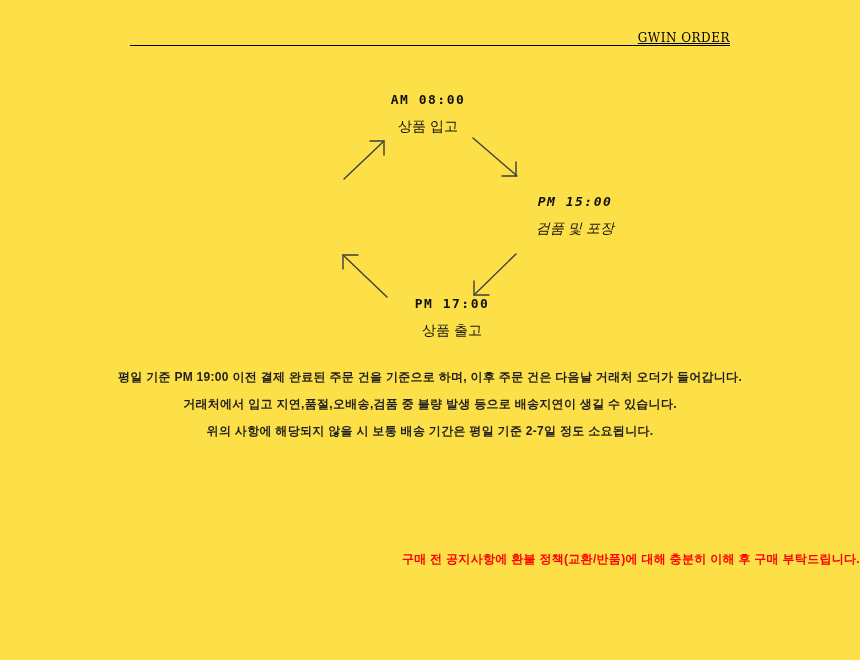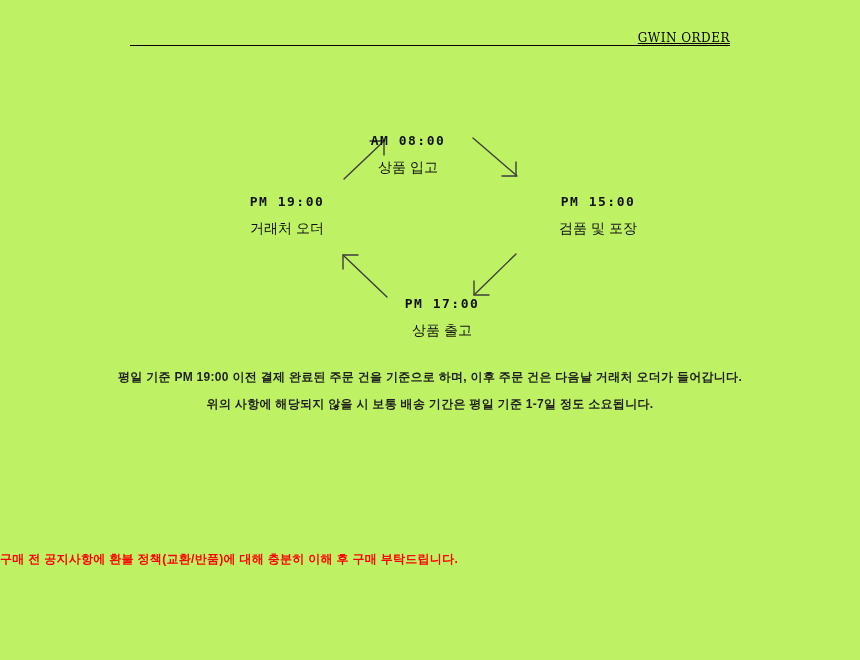--- a/index.html
+++ b/index.html
@@ -2,21 +2,21 @@
 <html><head>
 <meta charset="utf-8">
 <style>
   * { margin: 0; padding: 0; box-sizing: border-box; }
   html, body { background: #ffffff; }
   body { font-family: "Liberation Sans", sans-serif; }
   .page {
     position: relative;
     width: 860px;
     height: 660px;
-    background: #bef264;
+    background: #fde047;
     overflow: hidden;
   }
 
   
   .header-title {
     position: absolute;
     top: 31px;
     left: 130px;
     width: 600px;
     text-align: right;
@@ -49,23 +49,23 @@
     color: #111111;
     line-height: 14px;
   }
   .cycle-label {
     margin-top: 11px;
     font-size: 14px;
     font-weight: 500;
     color: #111111;
     line-height: 16px;
   }
-  .node-top    { left: 408px; top: 93px; margin-top: 41px;  }
-  .node-right  { left: 598px; top: 195px; }
-  .node-bottom { left: 442px; top: 297px; }
+  .node-top    { left: 428px; top: 93px;  }
+  .node-right  { left: 575px; top: 195px; font-style: italic; }
+  .node-bottom { left: 452px; top: 297px; }
   .node-left   { left: 287px; top: 195px; }
 
   .arrows-svg {
     position: absolute;
     left: 0; top: 0;
     width: 860px; height: 660px;
   }
   .arrows-svg line {
     stroke: #3d3d3d;
     stroke-width: 1.4;
@@ -88,21 +88,21 @@
     margin-bottom: 14px;
     letter-spacing: 0.3px;
   }
 
   
   .warnings {
     position: absolute;
     top: 553px;
     left: 0;
     width: 860px;
-    text-align: left;
+    text-align: right;
   }
   .warning-line {
     font-size: 12px;
     font-weight: 700;
     color: #ff0000;
     line-height: 13px;
     margin-bottom: 15px;
     letter-spacing: 0.3px;
   }
 </style>
@@ -146,27 +146,24 @@
     <div class="cycle-label">상품 입고</div>
   </div>
   <div class="cycle-node node-right">
     <div class="cycle-time">PM 15:00</div>
     <div class="cycle-label">검품 및 포장</div>
   </div>
   <div class="cycle-node node-bottom">
     <div class="cycle-time">PM 17:00</div>
     <div class="cycle-label">상품 출고</div>
   </div>
-  <div class="cycle-node node-left">
-    <div class="cycle-time">PM 19:00</div>
-    <div class="cycle-label">거래처 오더</div>
-  </div>
 
   <div class="notes">
     <div class="note-line">평일 기준 PM 19:00 이전 결제 완료된 주문 건을 기준으로 하며, 이후 주문 건은 다음날 거래처 오더가 들어갑니다.</div>
-    <div class="note-line">위의 사항에 해당되지 않을 시 보통 배송 기간은 평일 기준 1-7일 정도 소요됩니다.</div>
+    <div class="note-line">거래처에서 입고 지연,품절,오배송,검품 중 불량 발생 등으로 배송지연이 생길 수 있습니다.</div>
+    <div class="note-line">위의 사항에 해당되지 않을 시 보통 배송 기간은 평일 기준 2-7일 정도 소요됩니다.</div>
   </div>
 
   <div class="warnings">
     <div class="warning-line">구매 전 공지사항에 환불 정책(교환/반품)에 대해 충분히 이해 후 구매 부탁드립니다.</div>
   </div>
 
 </div>
 
 </body></html>

